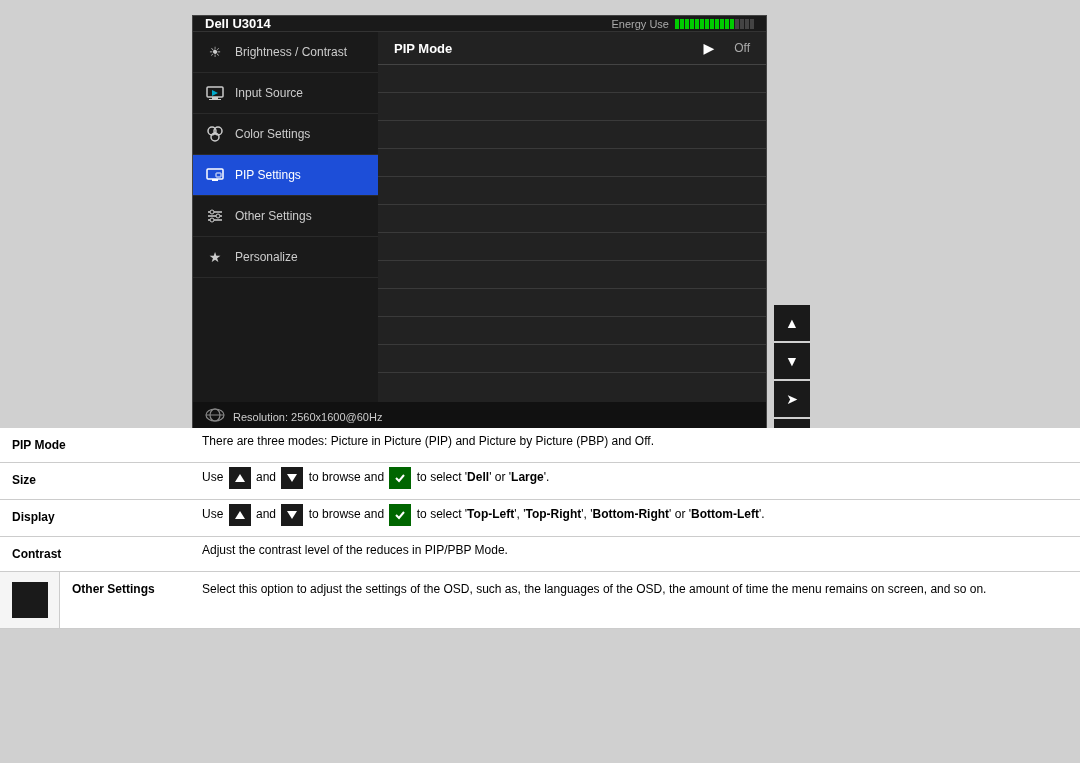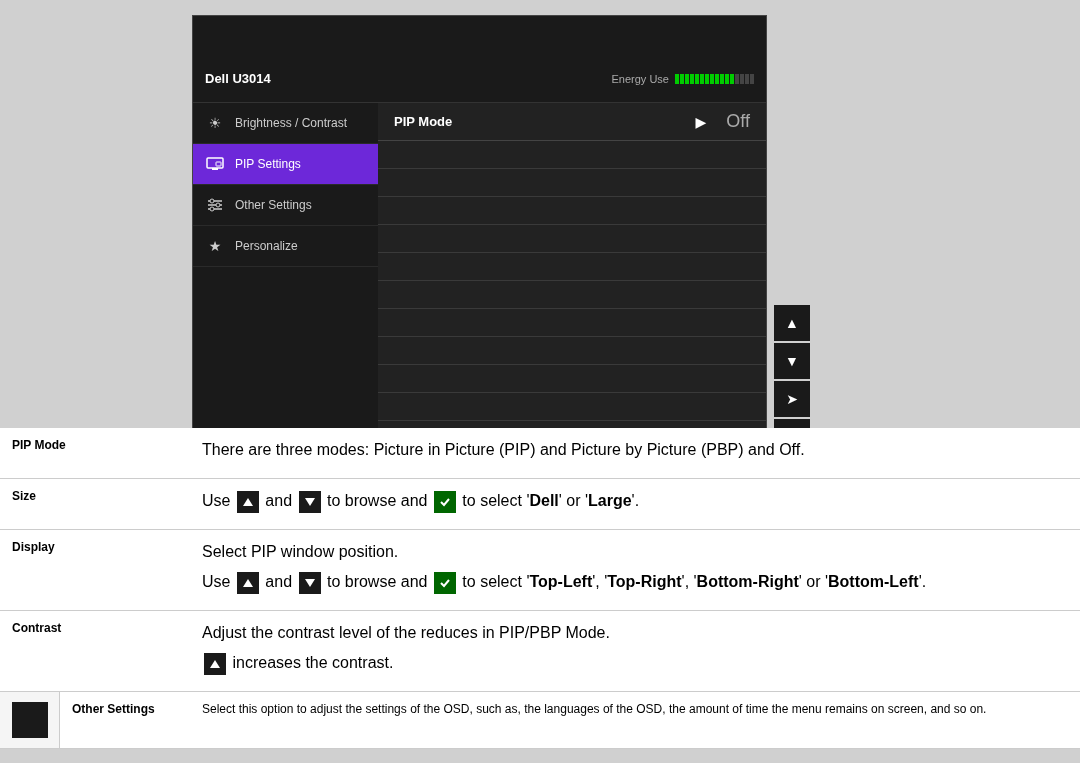--- a/index.html
+++ b/index.html
@@ -12,24 +12,23 @@
       top: 15px;
       width: 575px;
       background: #1a1a1a;
       border: 1px solid #444;
     }
 
     .osd-header {
       display: flex;
       justify-content: space-between;
       align-items: center;
-      padding: 16px 12px;
+      padding: 0 12px;
       background: #1a1a1a;
       border-bottom: 1px solid #333;
-      margin-top: 39px;
     }
 
     .osd-title {
       color: #ffffff;
       font-size: 13px;
       font-weight: bold;
     }
 
     .energy-bar-container {
       display: flex;
@@ -74,21 +73,21 @@
       align-items: center;
       gap: 10px;
       padding: 10px 12px;
       color: #ccc;
       font-size: 12px;
       cursor: pointer;
       border-bottom: 1px solid #2a2a2a;
     }
 
     .osd-menu-item.active {
-      background: #6d28d9;
+      background: #1d4ed8;
       color: #fff;
     }
 
     .osd-menu-icon {
       width: 20px;
       height: 20px;
       display: flex;
       align-items: center;
       justify-content: center;
       flex-shrink: 0;
@@ -121,21 +120,21 @@
       flex: 1;
     }
 
     .pip-mode-arrow {
       color: #fff;
       font-size: 14px;
     }
 
     .pip-mode-value {
       color: #aaa;
-      font-size: 18px;
+      font-size: 12px;
       margin-left: 10px;
     }
 
     .osd-empty-rows {
       padding: 0;
     }
 
     .osd-empty-row {
       height: 28px;
       border-bottom: 1px solid #3a3a3a;
@@ -201,22 +200,22 @@
       width: 190px;
       padding: 10px 12px;
       font-weight: bold;
       font-size: 12px;
       flex-shrink: 0;
       vertical-align: top;
     }
 
     .doc-row-content {
       flex: 1;
-      padding: 10px 12px;
-      font-size: 16px;
+      padding: 4px 12px;
+      font-size: 12px;
       line-height: 1.5;
     }
 
     .doc-row-content p {
       margin-bottom: 6px;
     }
 
     .btn-small {
       display: inline-flex;
       align-items: center;
@@ -310,21 +309,42 @@
 
   <div class="osd-body">
 
     <div class="osd-sidebar">
 
       <div class="osd-menu-item">
         <span class="osd-menu-icon">☀</span>
         <span>Brightness / Contrast</span>
       </div>
 
-
+      <div class="osd-menu-item">
+        <span class="osd-menu-icon">
+          <svg width="18" height="14" viewBox="0 0 18 14" fill="none">
+            <rect x="1" y="1" width="16" height="10" rx="1" stroke="#ccc" stroke-width="1.5" fill="none"></rect>
+            <rect x="6" y="11" width="6" height="2" fill="#ccc"></rect>
+            <rect x="3" y="13" width="12" height="1" fill="#ccc"></rect>
+            <polygon points="6,4 12,7 6,10" fill="#00aacc"></polygon>
+          </svg>
+        </span>
+        <span>Input Source</span>
+      </div>
+
+      <div class="osd-menu-item">
+        <span class="osd-menu-icon">
+          <svg width="18" height="18" viewBox="0 0 18 18">
+            <circle cx="6" cy="6" r="4" fill="none" stroke="#ccc" stroke-width="1.5"></circle>
+            <circle cx="12" cy="6" r="4" fill="none" stroke="#ccc" stroke-width="1.5"></circle>
+            <circle cx="9" cy="12" r="4" fill="none" stroke="#ccc" stroke-width="1.5"></circle>
+          </svg>
+        </span>
+        <span>Color Settings</span>
+      </div>
 
 
       <div class="osd-menu-item active">
         <span class="osd-menu-icon">
           <svg width="18" height="14" viewBox="0 0 18 14">
             <rect x="1" y="1" width="16" height="10" rx="1" stroke="#fff" stroke-width="1.5" fill="none"></rect>
             <rect x="10" y="5" width="5" height="4" rx="0.5" stroke="#fff" stroke-width="1" fill="none"></rect>
             <rect x="6" y="11" width="6" height="2" fill="#fff"></rect>
           </svg>
         </span>
@@ -427,21 +447,20 @@
             </svg>
         </span>
         to select '<strong>Dell</strong>' or '<strong>Large</strong>'.
       </p>
     </div>
   </div>
 
   <div class="doc-row">
     <div class="doc-row-header">Display</div>
     <div class="doc-row-content">
-      <p>Select PIP window position.</p>
       <p>
         Use
         <span class="btn-small" style="background:#1a1a1a; display:inline-flex; align-items:center; justify-content:center; width:22px; height:22px;">
           <svg width="12" height="10" viewBox="0 0 12 10">
               <polygon points="6,1 11,9 1,9" fill="white"></polygon>
             </svg>
         </span>
         and
         <span class="btn-small" style="background:#1a1a1a; display:inline-flex; align-items:center; justify-content:center; width:22px; height:22px;">
           <svg width="12" height="10" viewBox="0 0 12 10">
@@ -456,28 +475,20 @@
         </span>
         to select '<strong>Top-Left</strong>', '<strong>Top-Right</strong>', '<strong>Bottom-Right</strong>' or '<strong>Bottom-Left</strong>'.
       </p>
     </div>
   </div>
 
   <div class="doc-row">
     <div class="doc-row-header">Contrast</div>
     <div class="doc-row-content">
       <p>Adjust the contrast level of the reduces in PIP/PBP Mode.</p>
-      <p>
-        <span class="btn-small" style="background:#1a1a1a; display:inline-flex; align-items:center; justify-content:center; width:22px; height:22px;">
-          <svg width="12" height="10" viewBox="0 0 12 10">
-              <polygon points="6,1 11,9 1,9" fill="white"></polygon>
-            </svg>
-        </span>
-        <span>increases the contrast.</span>
-      </p>
     </div>
   </div>
 
   <div class="other-settings-row">
     <div class="left-icon-cell">
       <div class="left-icon-box">
         
       </div>
     </div>
     <div class="os-label-cell">Other Settings</div>

